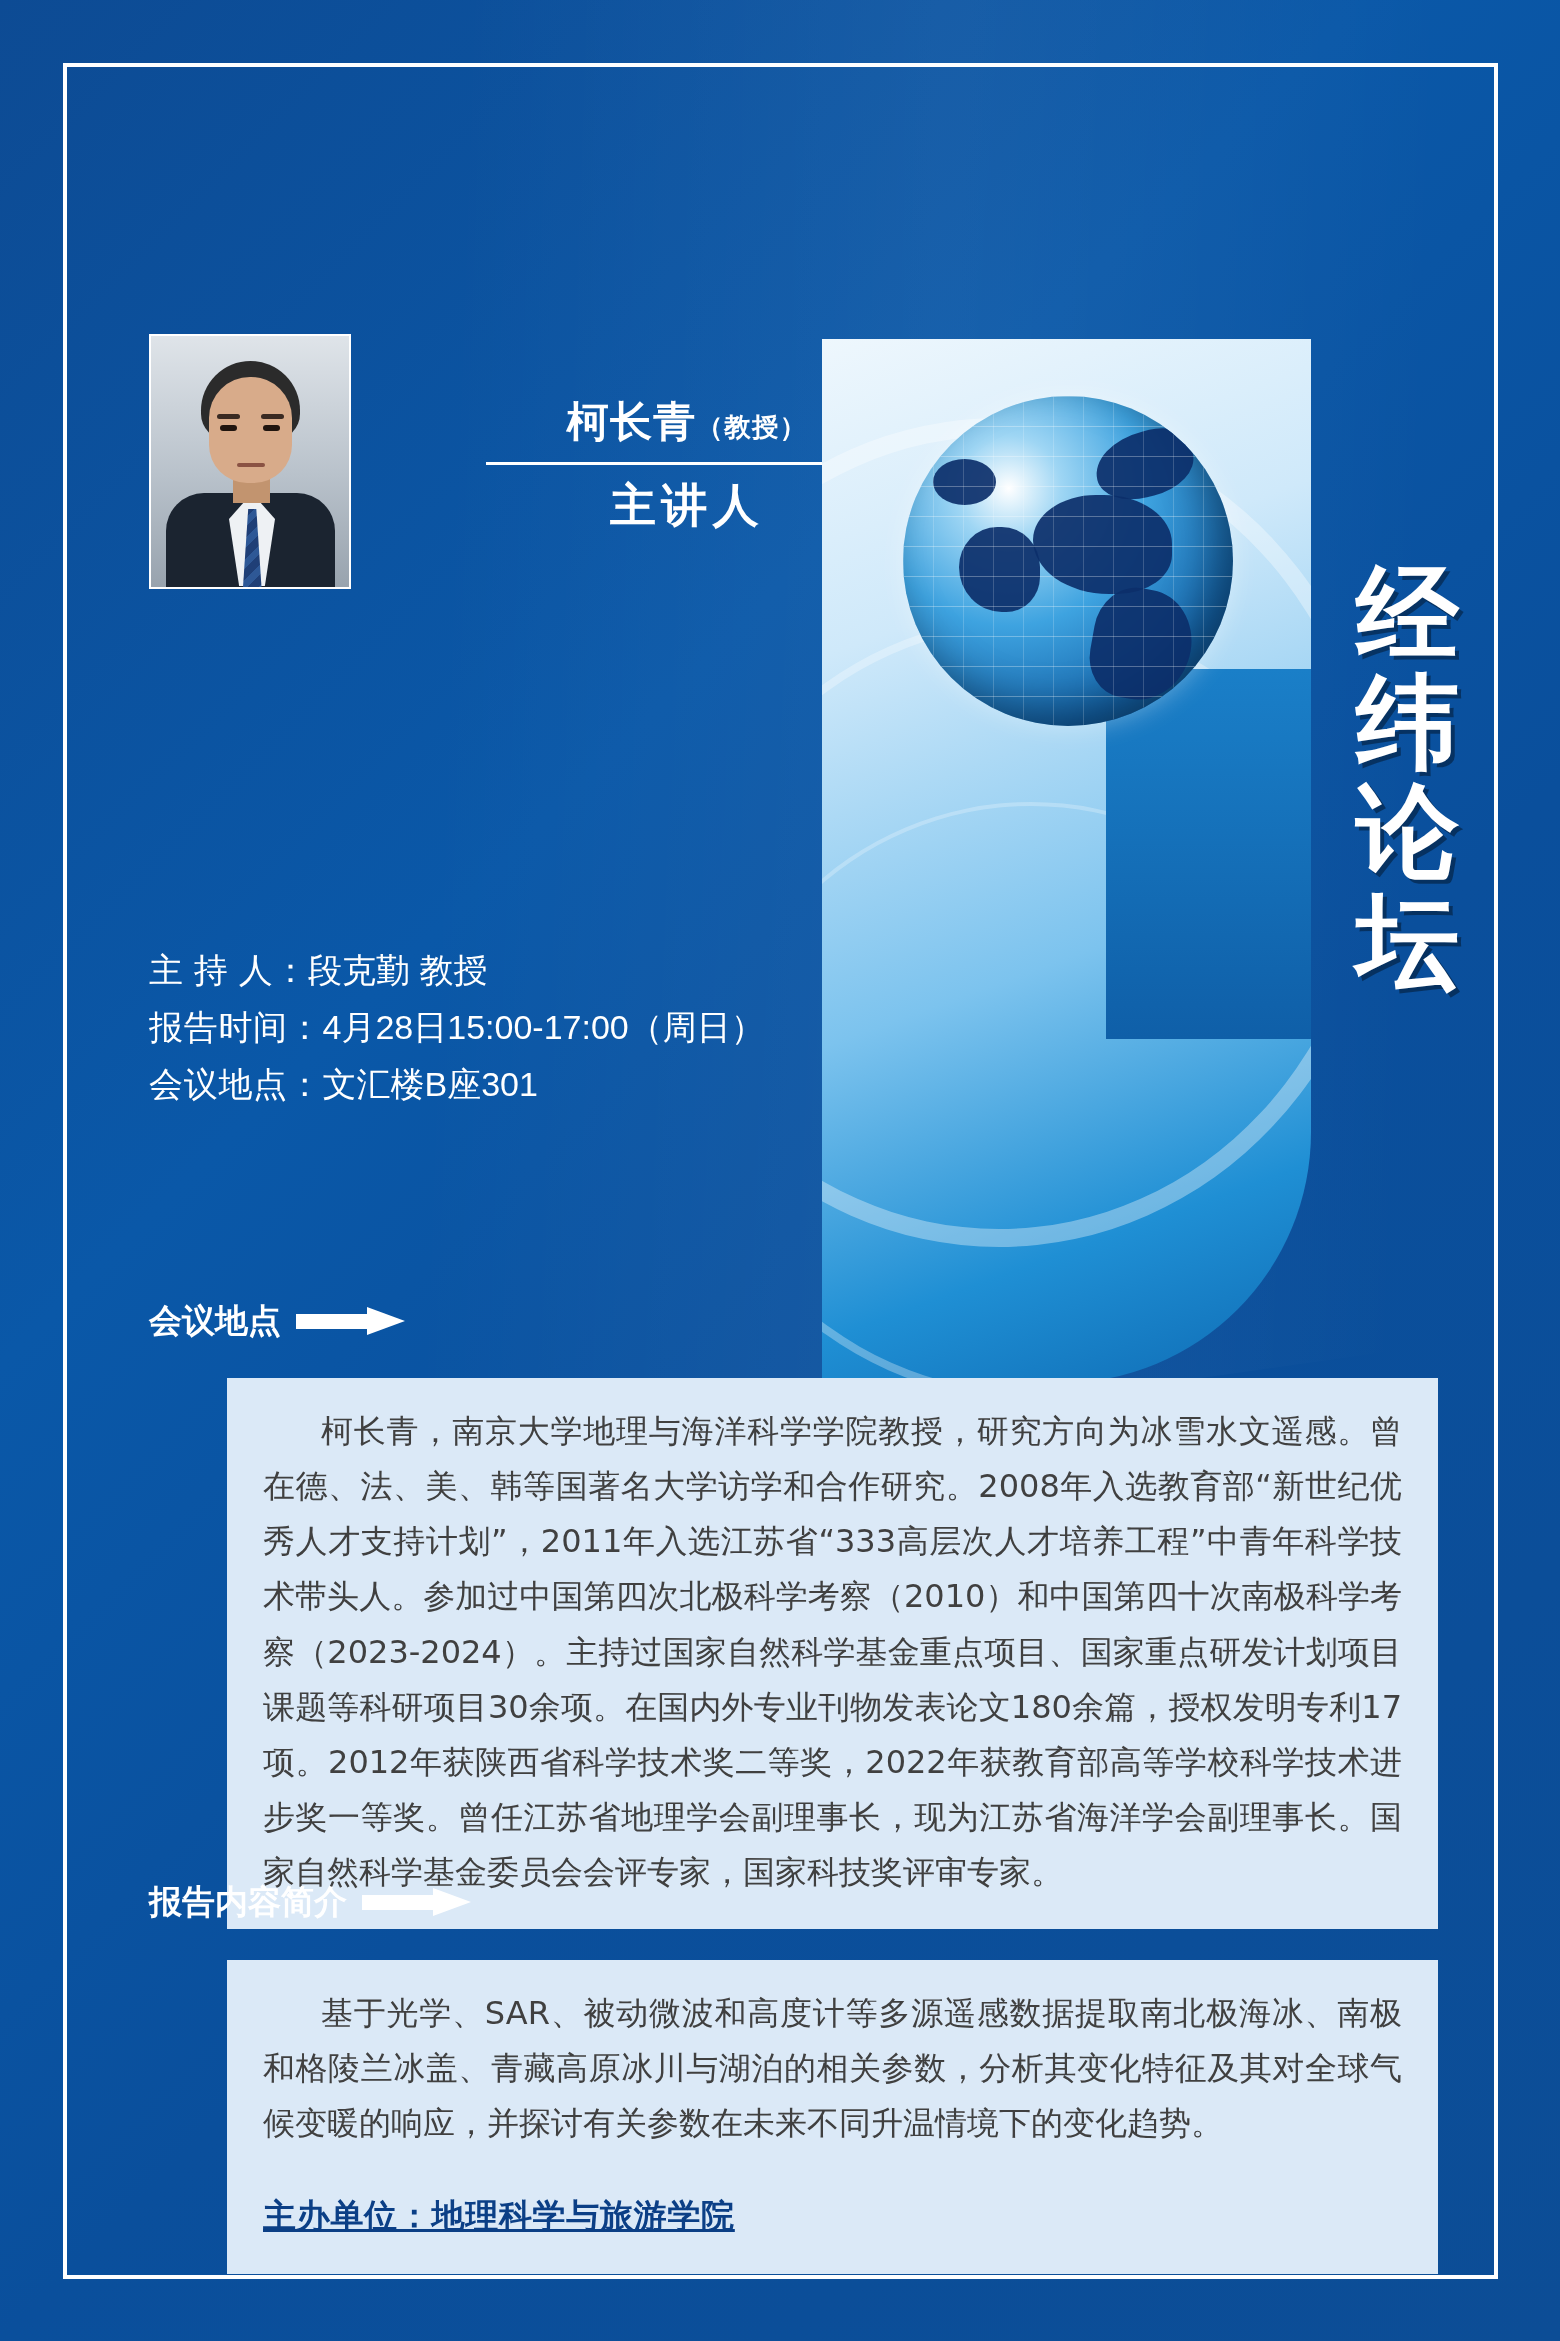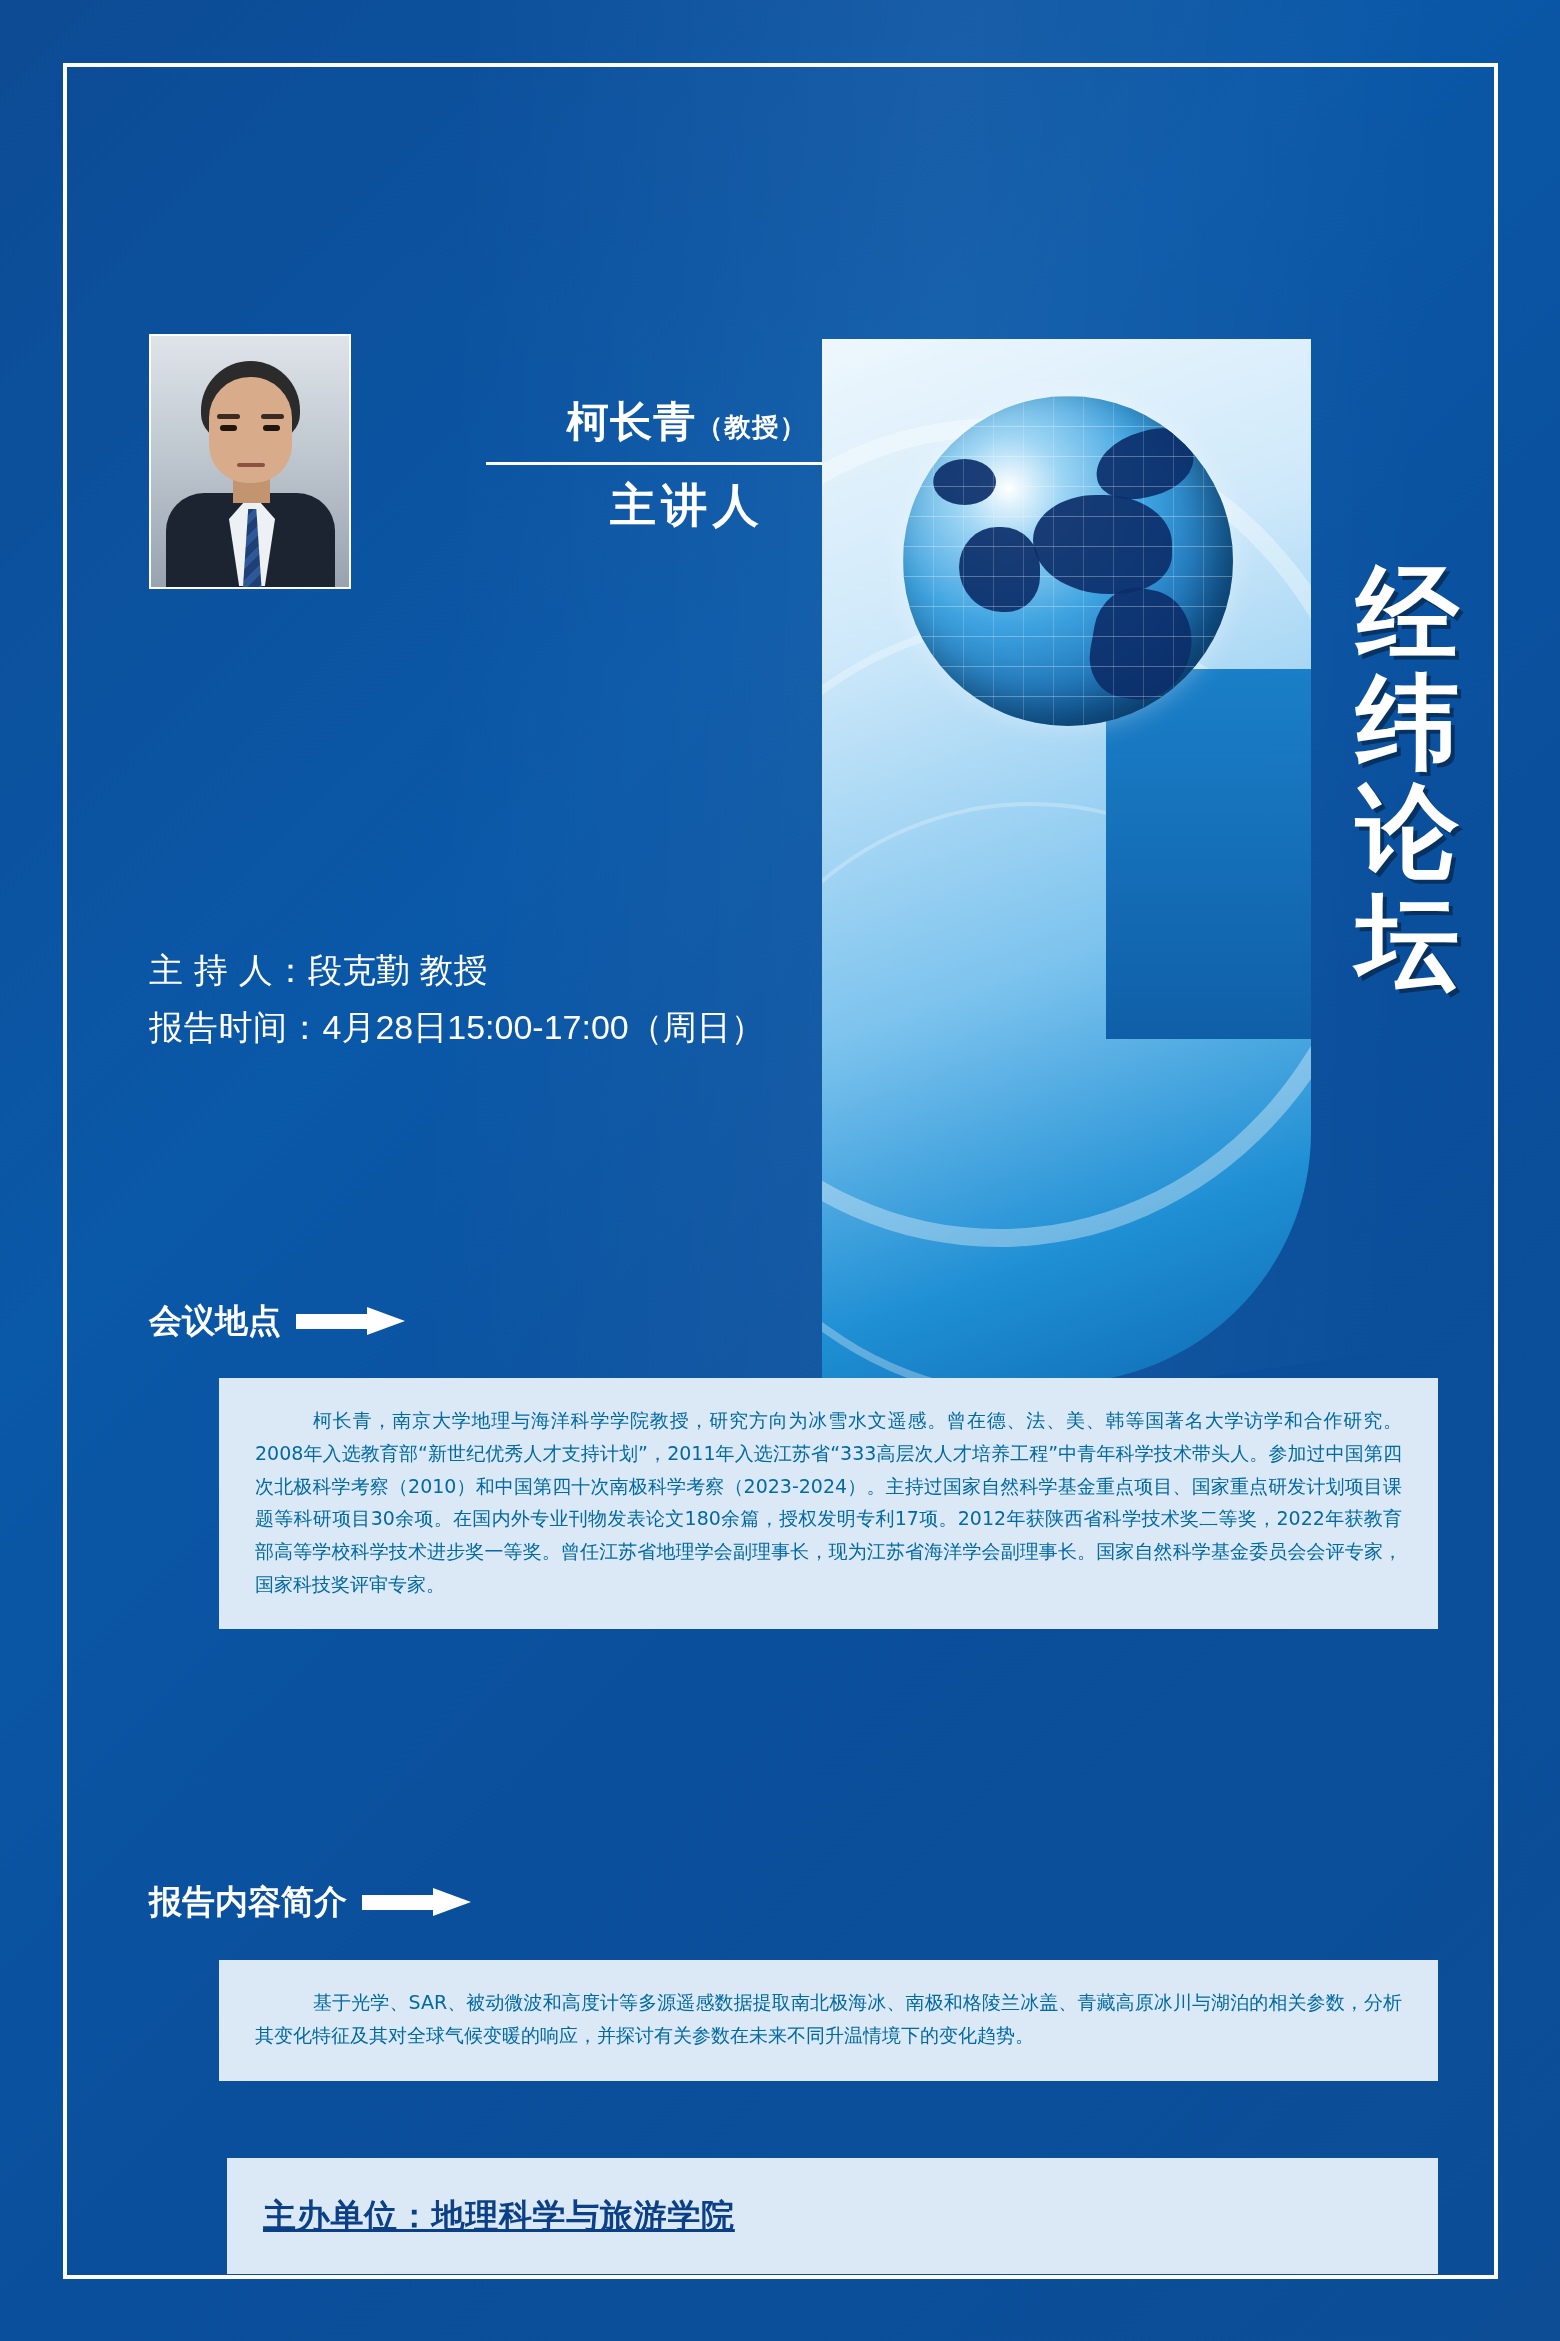--- a/index.html
+++ b/index.html
@@ -317,25 +317,25 @@
     border-top: 14.5px solid transparent;
     border-bottom: 14.5px solid transparent;
     border-left: 38px solid #ffffff;
   }
   #sec-bio-head { top: 1216px; }
   #sec-abs-head { top: 1797px; }
 
   
   .box {
     position: absolute;
-    left: 136px;
+    left: 144px;
     right: 40px;
     background: #dbe9f7;
-    color: #0369a1;
-    font-size: 19px;
+    color: #404040;
+    font-size: 32px;
     line-height: 1.72;
     padding: 26.4px 36px 29px 36px;
     box-sizing: border-box;
     text-align: justify;
     font-family: "DejaVu Sans", "Liberation Sans", sans-serif;
   }
   #bio-box { top: 1295px; }
   #abs-box { top: 1877px; }
   .box p { margin: 0; text-indent: 58px; }
 
@@ -459,20 +459,23 @@
       <span>坛</span>
     </div>
 
     <div class="meta">
       <div class="row">
         <span class="lbl">主 持 人：</span><span>段克勤 教授</span>
       </div>
       <div class="row">
         <span class="lbl">报告时间：</span><span>4月28日15:00-17:00（周日）</span>
       </div>
+      <div class="row">
+        <span class="lbl">会议地点：</span><span>文汇楼B座301</span>
+      </div>
     </div>
 
     <div class="sec-head" id="sec-bio-head">
       <span>会议地点</span>
       <span class="arrow">
         <span class="shaft"></span>
           <span class="head"></span>
       </span>
     </div>
     <div class="box" id="bio-box">

